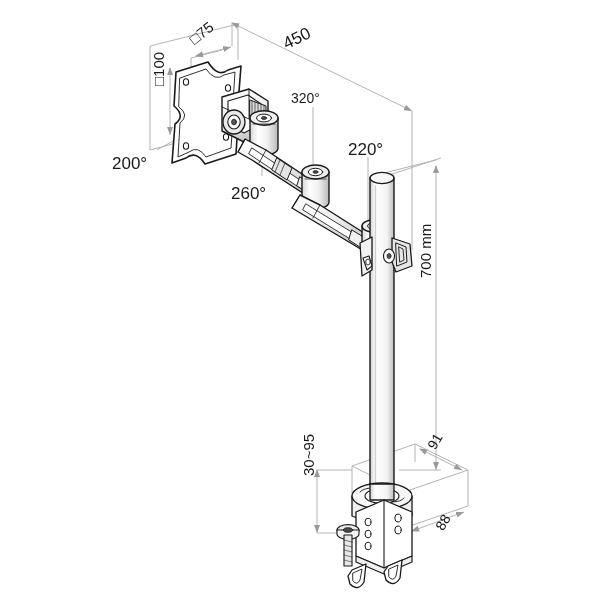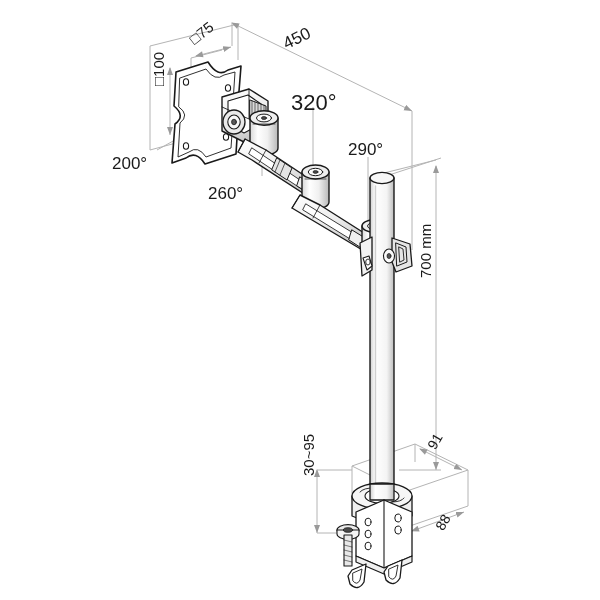--- a/index.html
+++ b/index.html
@@ -248,25 +248,25 @@
 </svg>
 
 <div class="lbl" style="left:186px;top:34px;font-size:15px;transform:rotate(-38deg);transform-origin:left top;">□75</div>
 
 <div class="lbl" style="left:150px;top:86px;font-size:15px;transform:rotate(-90deg);transform-origin:left top;">□100</div>
 
 <div class="lbl" style="left:280px;top:36px;font-size:17px;transform:rotate(-26deg);transform-origin:left top;">450</div>
 
 <div class="lbl" style="left:112px;top:154px;font-size:17px;">200°</div>
 
-<div class="lbl" style="left:208px;top:184px;font-size:17px;">260°</div>
-
-<div class="lbl" style="left:291px;top:90px;font-size:22px;">320°</div>
-
-<div class="lbl" style="left:348px;top:140px;font-size:17px;">290°</div>
+<div class="lbl" style="left:231px;top:184px;font-size:17px;">260°</div>
+
+<div class="lbl" style="left:291px;top:90px;font-size:14px;">320°</div>
+
+<div class="lbl" style="left:348px;top:140px;font-size:17px;">220°</div>
 
 <div class="lbl" style="left:417px;top:278px;font-size:15px;transform:rotate(-90deg);transform-origin:left top;">700 mm</div>
 
 <div class="lbl" style="left:300px;top:476px;font-size:15px;transform:rotate(-90deg);transform-origin:left top;">30~95</div>
 
 <div class="lbl" style="left:424px;top:444px;font-size:14px;transform:rotate(-60deg);transform-origin:left top;">91</div>
 
 <div class="lbl" style="left:432px;top:525px;font-size:14px;transform:rotate(-60deg);transform-origin:left top;">88</div>
 
 </div>

